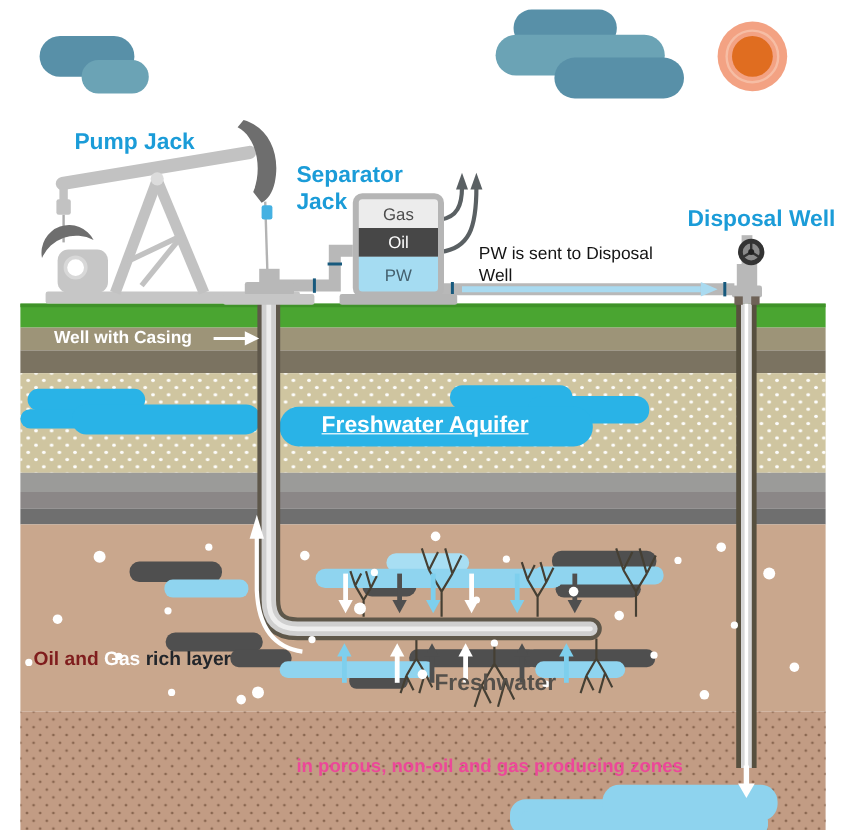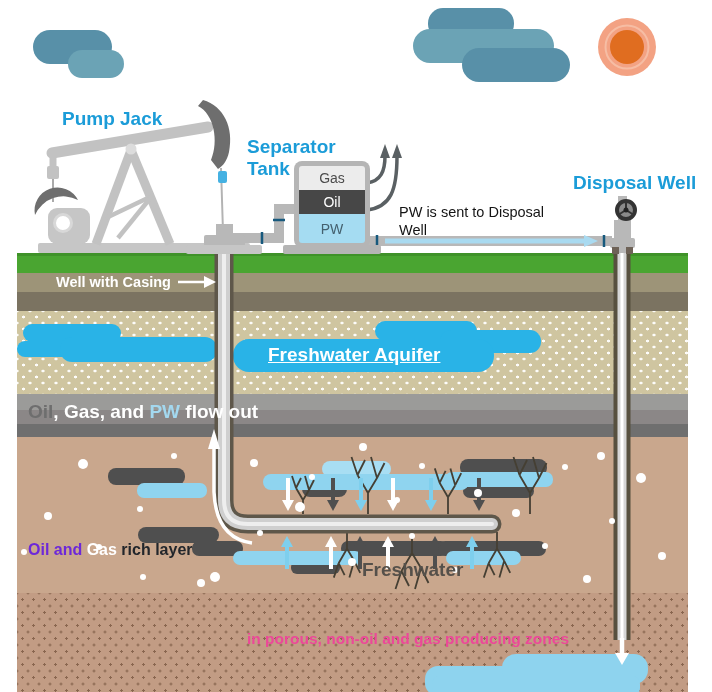--- a/index.html
+++ b/index.html
@@ -270,32 +270,29 @@
     <div class="band oil">
         <span>Oil</span>
       </div>
     <div class="band pw">
         <span>PW</span>
       </div>
   </div>
   <div class="tank-base"></div>
 
   <div class="lbl blue txt" style="left:62px;top:108px;">Pump Jack</div>
-  <div class="lbl blue txt wrap" style="left:247px;top:136px;width:88px;white-space:normal;">Separator Tank</div>
+  <div class="lbl blue txt wrap" style="left:247px;top:136px;width:88px;white-space:normal;">Separator Jack</div>
   <div class="plain txt wrap" style="left:399px;top:203px;width:168px;">PW is sent to Disposal Well</div>
   <div class="lbl blue txt" style="left:573px;top:172px;">Disposal Well</div>
-  <div class="lbl white txt" style="left:56px;top:274px;font-size:14.5px;">Well with Casing</div>
+  <div class="lbl white txt" style="left:45px;top:274px;font-size:14.5px;">Well with Casing</div>
   <div class="lbl white txt" style="left:268px;top:344px;text-decoration:underline;">Freshwater Aquifer</div>
 
-  <div class="lbl txt" style="left:28px;top:401px;">
-    <span style="color:#6e6e6e;">Oil</span><span style="color:#ffffff;">, Gas, and </span><span style="color:#a3d8ef;">PW</span><span style="color:#ffffff;"> flow out</span>
+
+
+  <div class="lbl txt" style="left:28px;top:541px;font-size:16px;">
+    <span style="color:#7f1d1d;">Oil and </span><span style="color:#ffffff;">Gas</span><span style="color:#22262b;"> rich layer</span>
   </div>
 
-
-  <div class="lbl txt" style="left:28px;top:541px;font-size:16px;">
-    <span style="color:#6d28d9;">Oil and </span><span style="color:#ffffff;">Gas</span><span style="color:#22262b;"> rich layer</span>
-  </div>
-
   <div class="lbl txt" style="left:362px;top:559px;color:#55504a;">Freshwater</div>
 
   <div class="lbl txt" style="left:247px;top:630px;color:#ec4899;font-size:15.5px;">in porous, non-oil and gas producing zones</div>
 
 </div>
 
 </body></html>

